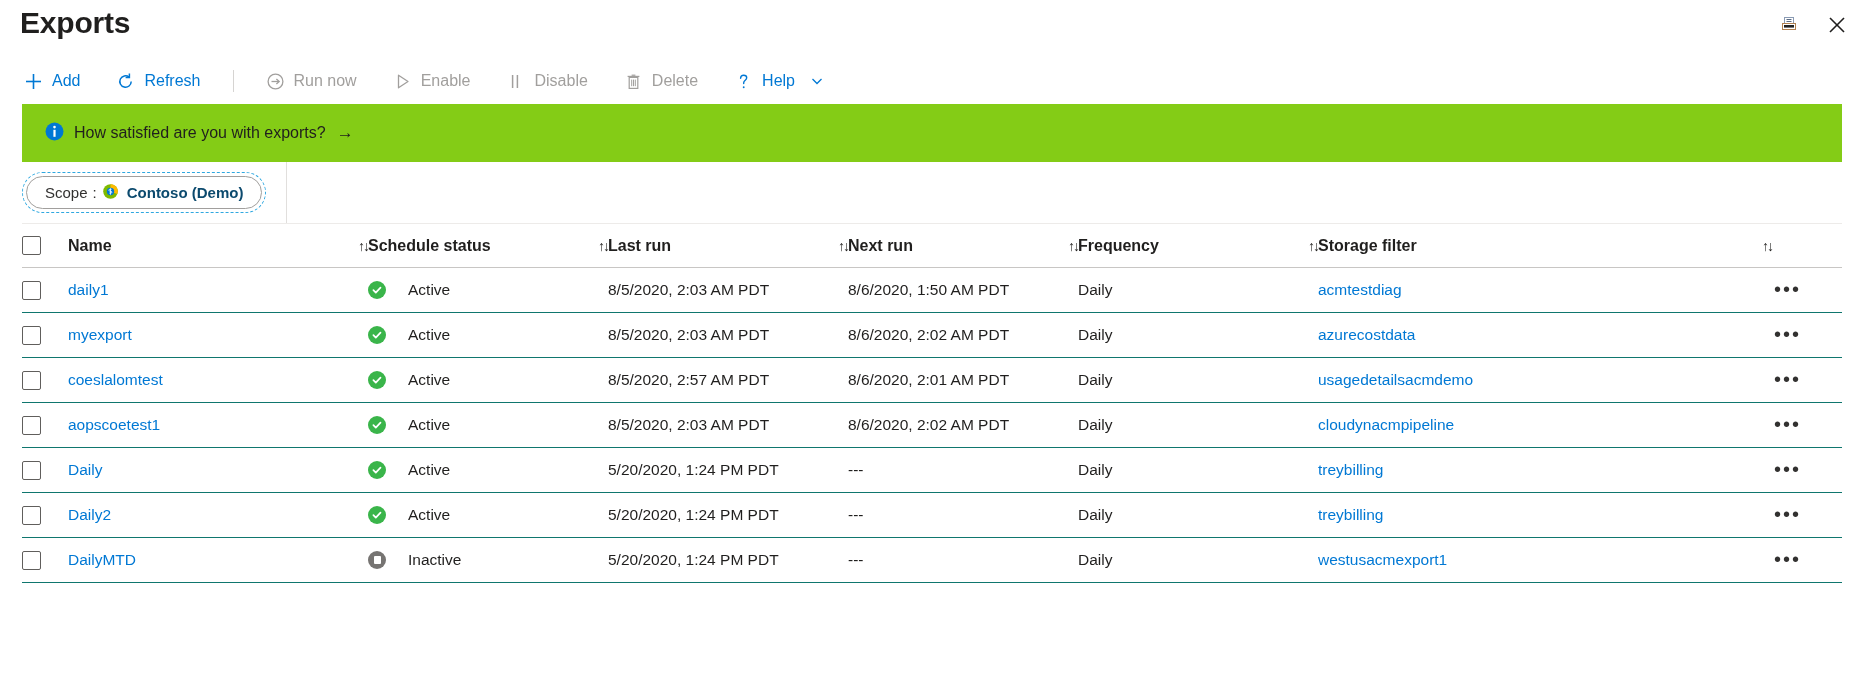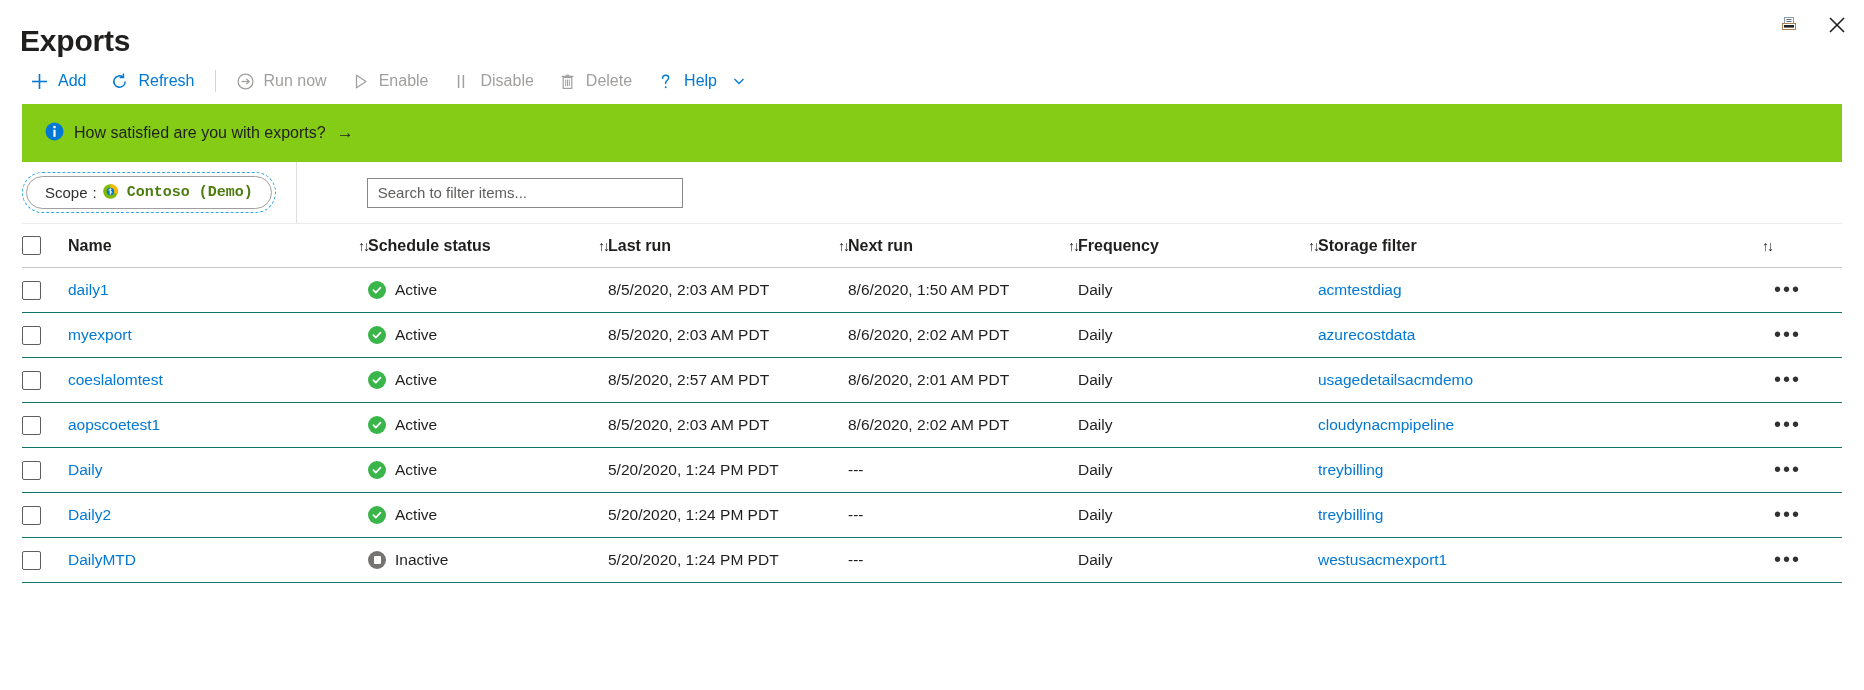--- a/index.html
+++ b/index.html
@@ -11,21 +11,21 @@
     color: #201f1e;
     overflow: hidden;
   }
 
   
   .titlebar {
     position: relative;
     height: 58px;
     padding: 0 20px;
     display: flex;
-    align-items: flex-end;
+    align-items: flex-start;
   }
   .page-title {
     font-size: 30px;
     font-weight: 600;
     letter-spacing: -0.2px;
     color: #201f1e;
     margin-top: 6px;
   }
   .titlebar-actions {
     position: absolute;
@@ -40,22 +40,22 @@
     display: flex; align-items: center; justify-content: center;
     cursor: pointer;
     background: none; border: none; padding: 0;
   }
 
   
   .commandbar {
     height: 46px;
     display: flex;
     align-items: center;
-    padding: 0 18px;
-    gap: 0px;
+    padding: 0 12px;
+    gap: 12px;
   }
   .cmd {
     display: flex;
     align-items: center;
     gap: 9px;
     height: 32px;
     padding: 0 12px;
     font-size: 16px;
     color: #0078d4;
     cursor: pointer;
@@ -100,21 +100,20 @@
     cursor: pointer;
   }
 
   
   .filterbar {
     height: 62px;
     display: flex;
     align-items: center;
     margin: 0 22px;
     border-bottom: 1px solid #edebe9;
-    gap: 48px;
   }
   .scope-cell {
     height: 100%;
     display: flex;
     align-items: center;
     padding-right: 20px;
     border-right: 1px solid #e1dfdd;
   }
   .scope-focus {
     border: 1px dashed #2fa8e0;
@@ -128,21 +127,21 @@
     height: 33px;
     padding: 0 18px;
     border: 1px solid #a19f9d;
     border-radius: 18px;
     background: #fff;
     cursor: pointer;
     font-size: 15px;
   }
   .scope-label { color: #323130; }
   .scope-colon { color: #323130; margin: 0 -3px; }
-  .scope-value { font-weight: bold; color: #4d7c0f; font-family: Liberation Mono, monospace; }
+  .scope-value { font-weight: bold; color: #0c4a6e; }
   .search-cell {
     padding-left: 22px;
     display: flex;
     align-items: center;
   }
   .search-input {
     width: 316px;
     height: 30px;
     border: 1px solid #8a8886;
     padding: 0 10px;
@@ -214,21 +213,21 @@
   }
   .link {
     color: #0078d4;
     text-decoration: none;
     cursor: pointer;
   }
 
   .status-cell {
     display: flex;
     align-items: center;
-    gap: 9px;
+    gap: 22px;
   }
   .status-active-icon {
     width: 18px; height: 18px;
     border-radius: 50%;
     background: #3ab54a;
     display: flex; align-items: center; justify-content: center;
     flex: none;
   }
   .status-inactive-icon {
     width: 18px; height: 18px;
@@ -382,23 +381,20 @@
             <circle cx="8.5" cy="8.5" r="7.3" fill="#7fba00"></circle>
             <path d="M8.5 1.2a7.3 7.3 0 0 1 6.9 9.7L8.5 8.5z" fill="#ffb900"></path>
             <circle cx="8.5" cy="8.5" r="3.7" fill="#0078d4"></circle>
             <path d="M9.6 6.3H7.8c-.6 0-1 .4-1 .9s.4.8 1 .9l1.1.2c.6.1 1 .4 1 .9s-.4.9-1 .9H7.3" fill="none" stroke="#fff" stroke-width="0.8"></path>
             <line x1="8.5" y1="5.3" x2="8.5" y2="11.7" stroke="#fff" stroke-width="0.8"></line>
           </svg>
         </span>
         <span class="scope-value">Contoso (Demo)</span>
       </div>
     </div>
-  </div>
-  <div class="search-cell">
-    <input class="search-input" type="text" placeholder="Search to filter items..." style="">
   </div>
 </div>
 
 <div class="table-wrap">
   <table class="grid">
     <colgroup>
       <col class="col-check">
         <col class="col-name">
         <col class="col-status">
       <col class="col-last">

